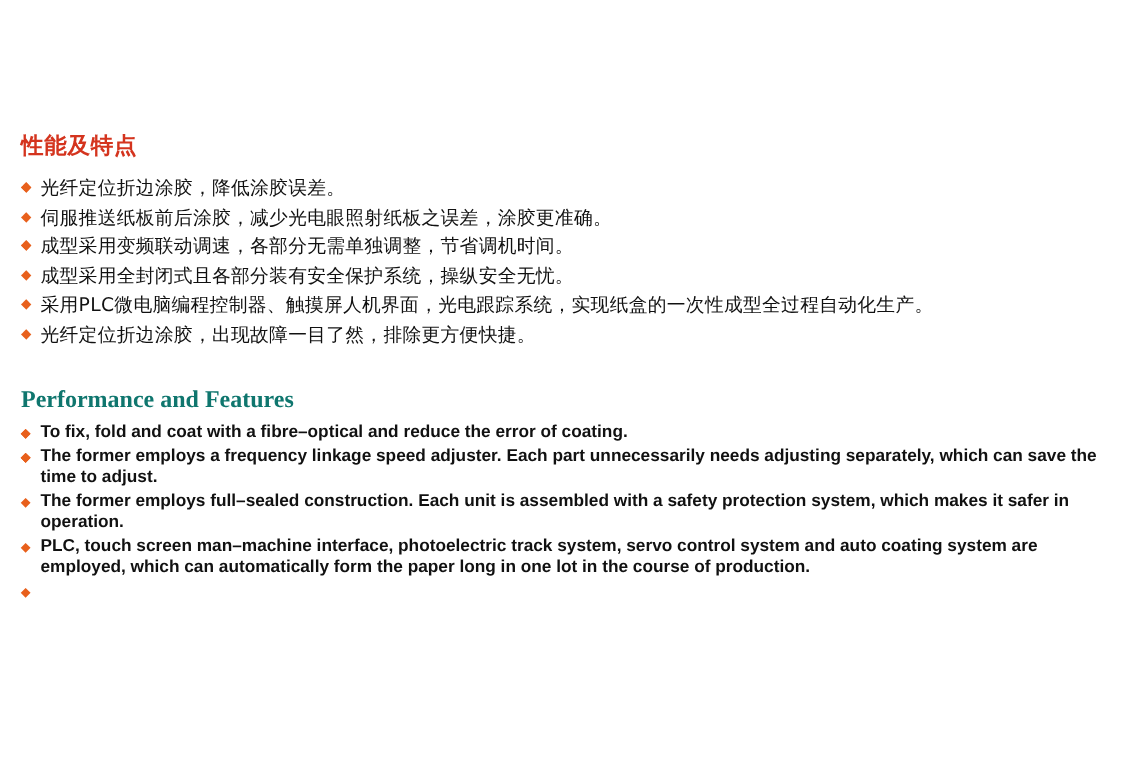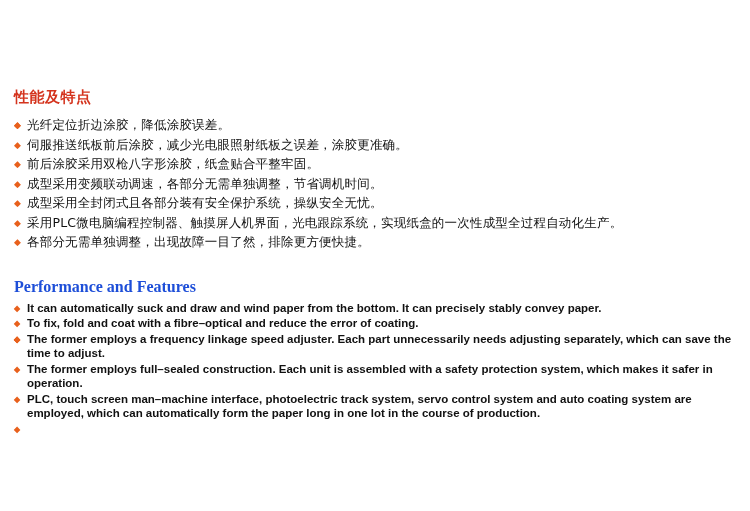--- a/index.html
+++ b/index.html
@@ -28,21 +28,21 @@
   }
   .cn-title {
     font-size: 15px;
     letter-spacing: 0.5px;
     color: #d4341e;
     margin-bottom: 8px;
     font-family: "DejaVu Sans", "Liberation Sans", sans-serif;
   }
   .en-title {
     font-size: 16px;
-    color: #1d4ed8;
+    color: #0f766e;
     margin-bottom: 5px;
     font-family: "Liberation Serif", "DejaVu Serif", serif;
     font-weight: bold;
   }
   ul.list {
     list-style: none;
     margin: 0;
     padding: 0;
   }
   ul.list li {
@@ -90,32 +90,32 @@
 <body>
 
 <div class="page">
 
   <div class="block-cn">
     <div class="section-title cn-title">性能及特点</div>
     <ul class="list cn-list">
       <li><span class="bullet">◆</span></li>
       <li><span class="bullet">◆</span><span>光纤定位折边涂胶，降低涂胶误差。</span></li>
       <li><span class="bullet">◆</span><span>伺服推送纸板前后涂胶，减少光电眼照射纸板之误差，涂胶更准确。</span></li>
-      <li><span class="bullet">◆</span><span>前后涂胶采用双枪八字形涂胶，纸盒贴合平整牢固。</span></li>
+      <li><span class="bullet">◆</span></li>
       <li><span class="bullet">◆</span><span>成型采用变频联动调速，各部分无需单独调整，节省调机时间。</span></li>
       <li><span class="bullet">◆</span><span>成型采用全封闭式且各部分装有安全保护系统，操纵安全无忧。</span></li>
       <li><span class="bullet">◆</span><span>采用PLC微电脑编程控制器、触摸屏人机界面，光电跟踪系统，实现纸盒的一次性成型全过程自动化生产。</span></li>
-      <li><span class="bullet">◆</span><span>各部分无需单独调整，出现故障一目了然，排除更方便快捷。</span></li>
+      <li><span class="bullet">◆</span><span>光纤定位折边涂胶，出现故障一目了然，排除更方便快捷。</span></li>
     </ul>
   </div>
 
   <div class="block-en">
     <div class="section-title en-title">Performance and Features</div>
     <ul class="list en-list">
-      <li><span class="bullet">◆</span><span>It can automatically suck and draw and wind paper from the bottom. It can precisely stably convey paper.</span></li>
+      <li><span class="bullet">◆</span></li>
       <li><span class="bullet">◆</span><span>To fix, fold and coat with a fibre–optical and reduce the error of coating.</span></li>
       <li><span class="bullet">◆</span></li>
       <li><span class="bullet">◆</span></li>
       <li><span class="bullet">◆</span><span>The former employs a frequency linkage speed adjuster. Each part unnecessarily needs adjusting separately, which can save the time to adjust.</span></li>
       <li><span class="bullet">◆</span><span>The former employs full–sealed construction. Each unit is assembled with a safety protection system, which makes it safer in operation.</span></li>
       <li><span class="bullet">◆</span><span>PLC, touch screen man–machine interface, photoelectric track system, servo control system and auto coating system are employed, which can automatically form the paper long in one lot in the course of production.</span></li>
       <li><span class="bullet">◆</span></li>
     </ul>
   </div>
 

